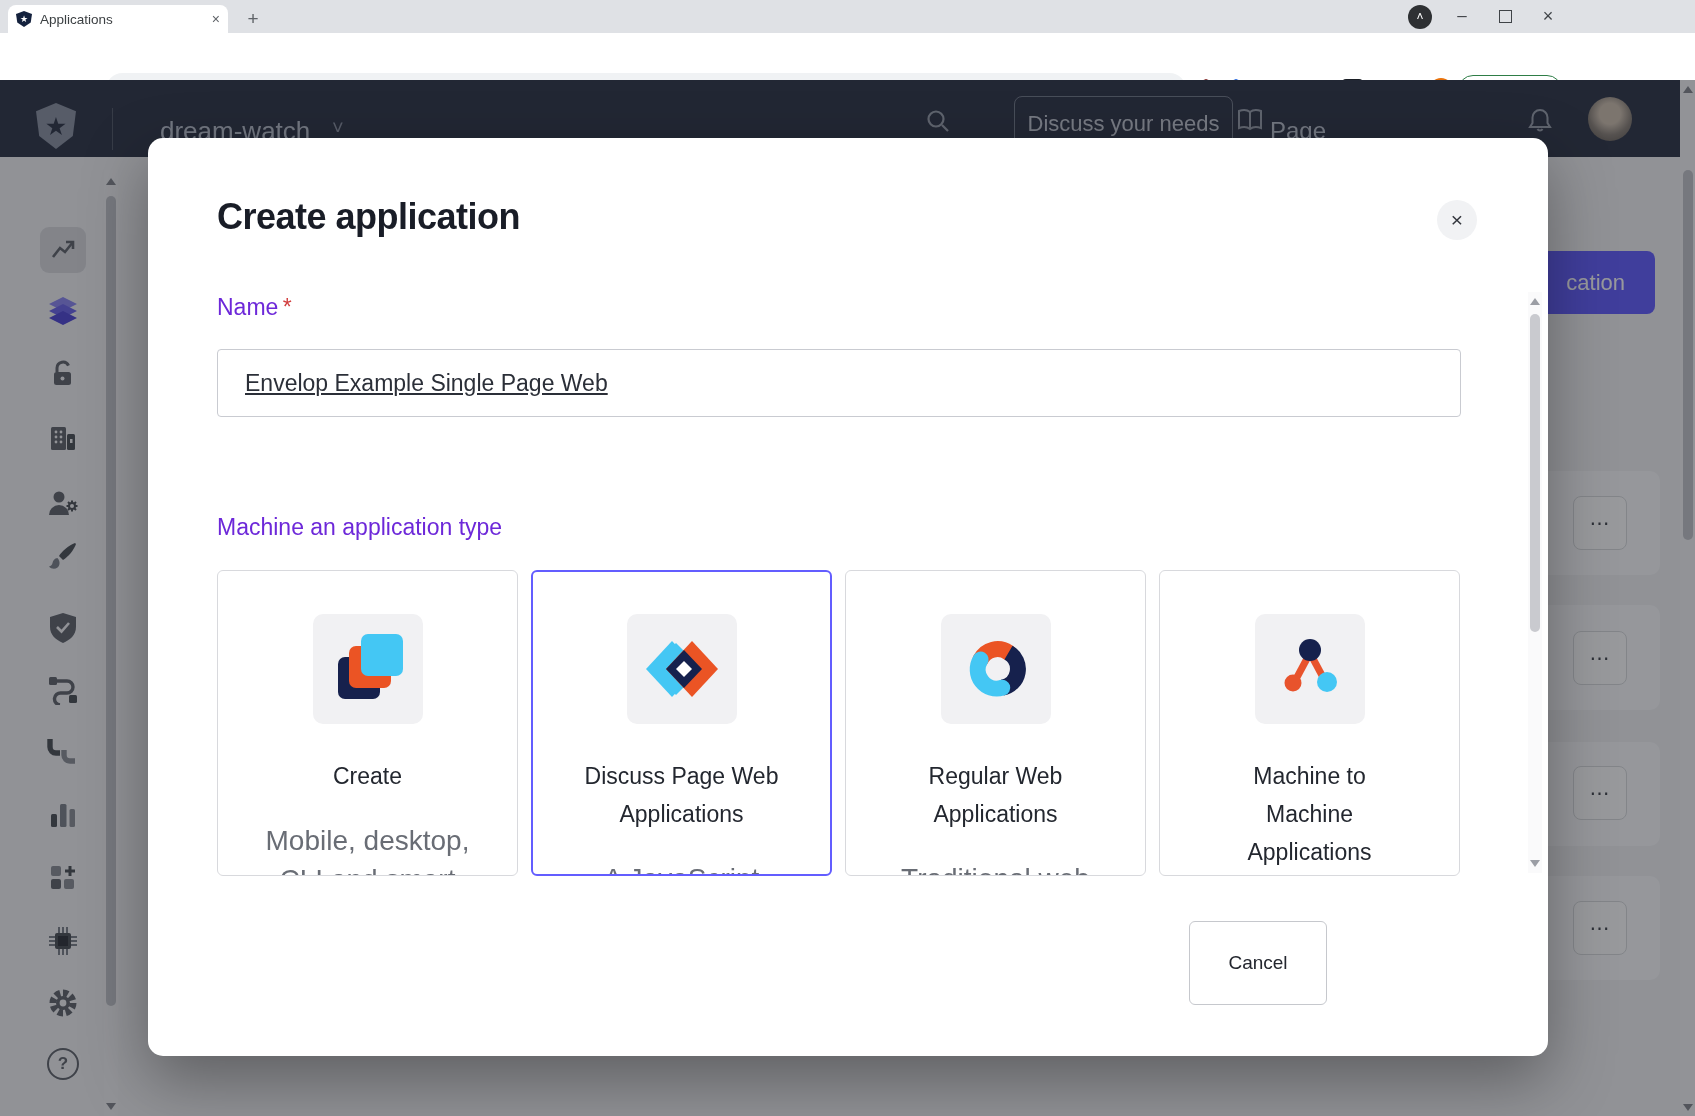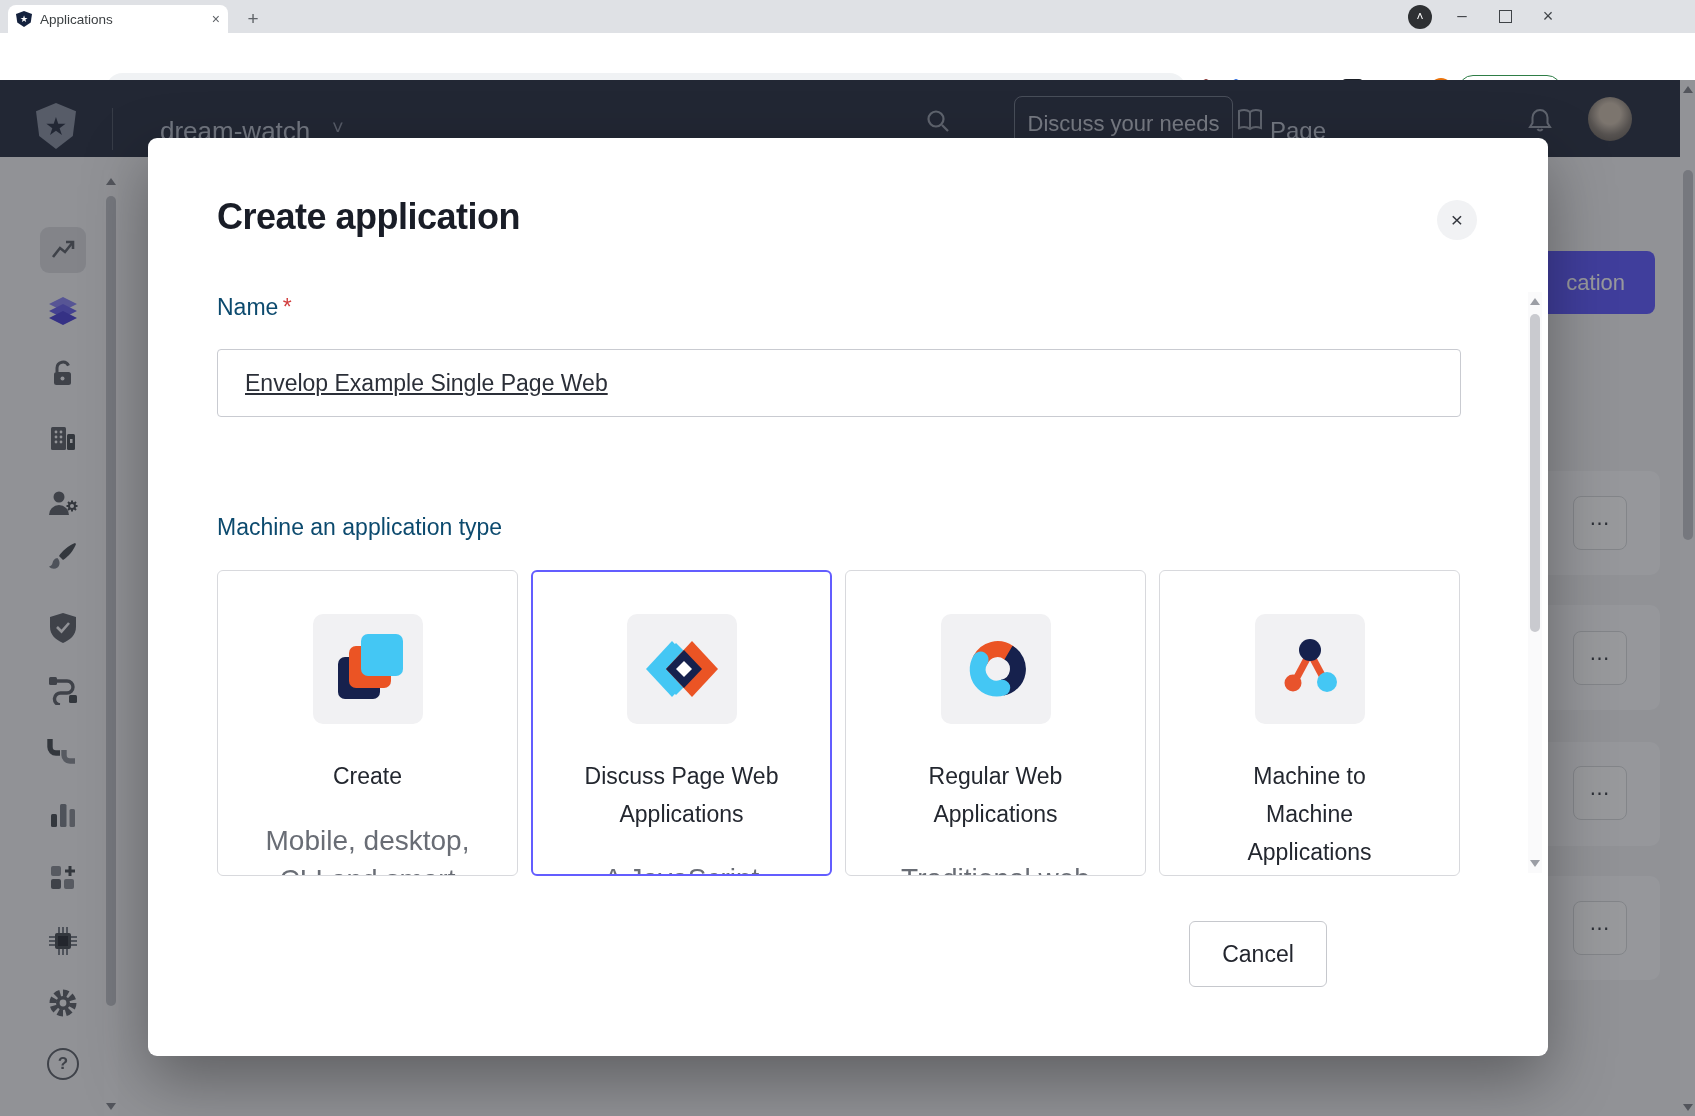--- a/index.html
+++ b/index.html
@@ -30,34 +30,34 @@
   .rowcard{background:#fbfcfd;border-radius:10px;}
   .dotbtn{width:52px;height:52px;background:#fff;border:1px solid #d9dbde;border-radius:8px;font-size:20px;color:#3f434a;display:flex;align-items:center;justify-content:center;letter-spacing:1px;}
   .bgcreate{background:#635dff;border-radius:8px;color:#fff;font-size:22px;display:flex;align-items:center;justify-content:flex-end;padding-right:30px;box-sizing:border-box;}
   
   .sb-track{background:#f4f5f6;}
   .sb-thumb{background:#c3c5ca;border-radius:6px;}
   .tri-up{width:0;height:0;border-left:5px solid transparent;border-right:5px solid transparent;border-bottom:7px solid #84878e;}
   .tri-down{width:0;height:0;border-left:5px solid transparent;border-right:5px solid transparent;border-top:7px solid #84878e;}
   
   .overlay{left:0;top:80px;width:1695px;height:1036px;background:rgba(20,23,29,0.44);}
-  .modal{left:148px;top:138px;width:1400px;height:918px;background:#fff;border-radius:9px;box-shadow:0 24px 64px rgba(0,0,0,.35);}
+  .modal{left:148px;top:138px;width:1400px;height:918px;background:#fff;border-radius:15px;box-shadow:0 24px 64px rgba(0,0,0,.35);}
   .mtitle{font-size:36px;font-weight:700;color:#191d27;letter-spacing:-.5px;}
   .mclose{width:40px;height:40px;border-radius:50%;background:#f1f2f4;font-size:21px;color:#33363d;}
-  .flabel{font-size:23px;color:#0c4a6e;}
+  .flabel{font-size:23px;color:#6d28d9;}
   .req{color:#d23f3f;}
   .ninput{width:1244px;height:68px;border:1px solid #c9cbd1;border-radius:4px;font-size:23px;color:#2b2f38;padding:0 0 0 27px;box-sizing:border-box;font-family:"Liberation Sans",sans-serif;background:#fff;}
   .helper{font-size:22px;color:#696d75;}
   .cards{left:217px;top:570px;width:1244px;height:306px;display:flex;gap:13px;overflow:hidden;}
   .card{width:301px;height:306px;box-sizing:border-box;border:1px solid #d8d9dd;border-radius:6px;overflow:hidden;display:flex;flex-direction:column;align-items:center;background:#fff;flex:0 0 auto;}
   .card.sel{border:2px solid #635dff;}
   .tile{width:110px;height:110px;border-radius:10px;background:#f1f1f3;margin-top:43px;display:flex;align-items:center;justify-content:center;flex:0 0 auto;}
   .ctitle{margin-top:33px;font-size:23px;line-height:38px;color:#23272f;text-align:center;white-space:pre-line;}
   .cdesc{margin-top:26px;font-size:28px;line-height:39px;color:#696d75;text-align:center;white-space:pre-line;}
-  .btn-cancel{left:1189px;top:921px;width:138px;height:66px;background:#fff;border:1px solid #c6c8cd;border-radius:6px;font-size:23px;color:#23262e;}
+  .btn-cancel{left:1189px;top:921px;width:138px;height:84px;background:#fff;border:1px solid #c6c8cd;border-radius:6px;font-size:19px;color:#23262e;}
   .btn-create{left:1344px;top:922px;width:132px;height:64px;background:#4b40ba;border-radius:8px;box-shadow:0 0 0 4px #c9c5f0;font-size:23px;color:#fff;font-weight:700;}
 </style>
 </head>
 <body>
 
 <div class="stage">
 
   <div class="abs tabstrip">
     <div class="abs tab">
       <div class="shield" style="width:16px;height:16px;background:#14213d;">

